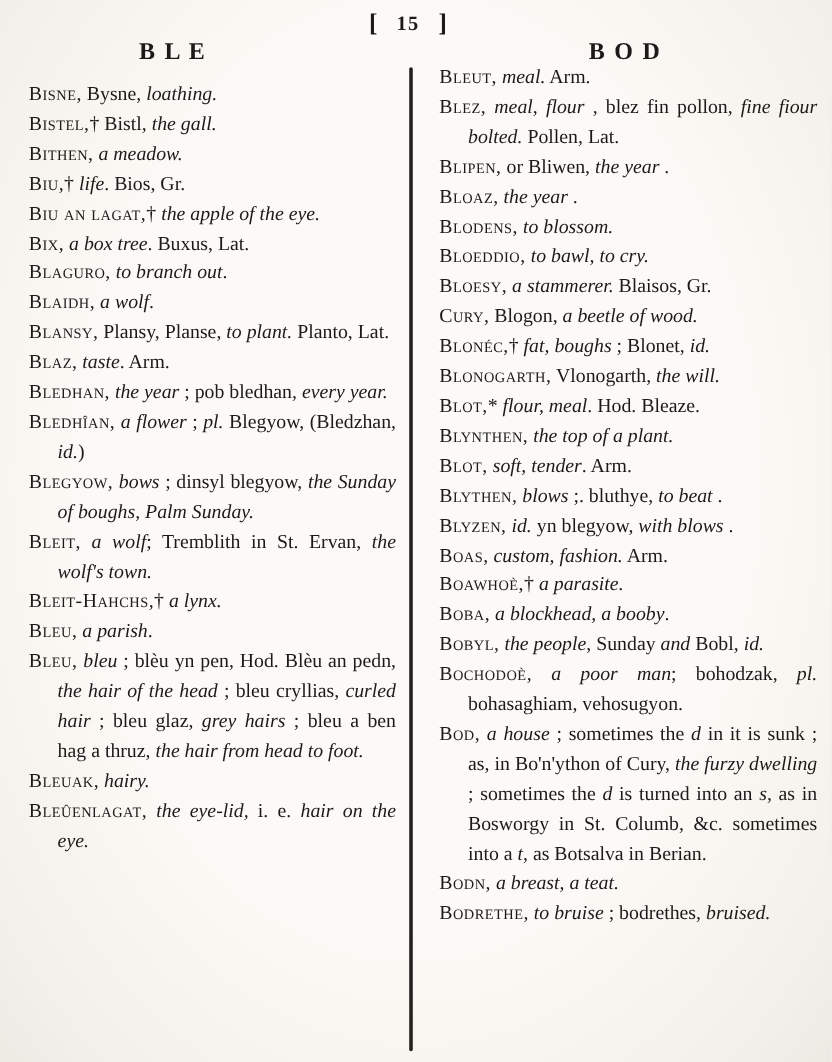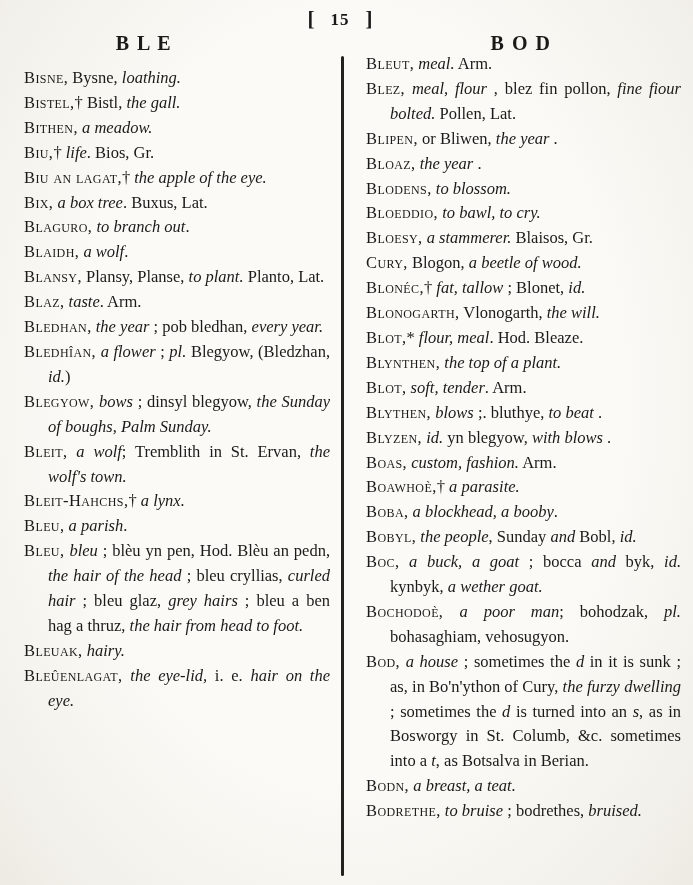--- a/index.html
+++ b/index.html
@@ -118,31 +118,30 @@
     </div>
   <div class="col col-right">
       <p class="entry"><span class="hw">Bleut,</span><span class="rm"> </span><span class="it">meal.</span><span class="rm">   Arm.</span></p>
       <p class="entry"><span class="hw">Blez,</span><span class="rm"> </span><span class="it">meal, flour</span><span class="rm"> ,  blez fin pollon, </span><span class="it">fine fiour bolted.</span><span class="rm">   Pollen, Lat.</span></p>
       <p class="entry"><span class="hw">Blipen,</span><span class="rm"> or Bliwen, </span><span class="it">the year</span><span class="rm"> .</span></p>
       <p class="entry"><span class="hw">Bloaz,</span><span class="rm"> </span><span class="it">the year</span><span class="rm"> .</span></p>
       <p class="entry"><span class="hw">Blodens,</span><span class="rm"> </span><span class="it">to blossom.</span></p>
       <p class="entry"><span class="hw">Bloeddio,</span><span class="rm"> </span><span class="it">to bawl, to cry.</span></p>
       <p class="entry"><span class="hw">Bloesy,</span><span class="rm"> </span><span class="it">a stammerer.</span><span class="rm">   Blaisos, Gr.</span></p>
       <p class="entry"><span class="hw">Cury,</span><span class="rm"> Blogon, </span><span class="it">a beetle of wood.</span></p>
-      <p class="entry"><span class="hw">Blonéc,</span><span class="rm">† </span><span class="it">fat, tallow</span><span class="rm"> ;  Blonet, </span><span class="it">id.</span></p>
+      <p class="entry"><span class="hw">Blonéc,</span><span class="rm">† </span><span class="it">fat, boughs</span><span class="rm"> ;  Blonet, </span><span class="it">id.</span></p>
       <p class="entry"><span class="hw">Blonogarth,</span><span class="rm"> Vlonogarth, </span><span class="it">the will.</span></p>
       <p class="entry"><span class="hw">Blot,</span><span class="rm">* </span><span class="it">flour, meal</span><span class="rm">.   Hod.  Bleaze.</span></p>
       <p class="entry"><span class="hw">Blynthen,</span><span class="rm"> </span><span class="it">the top of a plant.</span></p>
       <p class="entry"><span class="hw">Blot,</span><span class="rm"> </span><span class="it">soft, tender</span><span class="rm">.   Arm.</span></p>
       <p class="entry"><span class="hw">Blythen,</span><span class="rm"> </span><span class="it">blows</span><span class="rm"> ;. bluthye, </span><span class="it">to beat</span><span class="rm"> .</span></p>
       <p class="entry"><span class="hw">Blyzen,</span><span class="rm"> </span><span class="it">id.</span><span class="rm"> yn blegyow, </span><span class="it">with blows</span><span class="rm"> .</span></p>
       <p class="entry"><span class="hw">Boas,</span><span class="rm"> </span><span class="it">custom, fashion.</span><span class="rm">   Arm.</span></p>
       <p class="entry"><span class="hw">Boawhoè,</span><span class="rm">†  </span><span class="it">a parasite.</span></p>
       <p class="entry"><span class="hw">Boba,</span><span class="rm"> </span><span class="it">a blockhead, a booby</span><span class="rm">.</span></p>
       <p class="entry"><span class="hw">Bobyl,</span><span class="rm"> </span><span class="it">the people</span><span class="rm">, Sunday </span><span class="it">and</span><span class="rm"> Bobl, </span><span class="it">id.</span></p>
-      <p class="entry"><span class="hw">Boc,</span><span class="rm"> </span><span class="it">a buck, a goat</span><span class="rm"> ;  bocca </span><span class="it">and</span><span class="rm"> byk, </span><span class="it">id.</span><span class="rm">  kynbyk, </span><span class="it">a wether goat.</span></p>
       <p class="entry"><span class="hw">Bochodoè,</span><span class="rm"> </span><span class="it">a poor man</span><span class="rm">;  bohodzak, </span><span class="it">pl.</span><span class="rm"> bohasaghiam, vehosugyon.</span></p>
       <p class="entry"><span class="hw">Bod,</span><span class="rm"> </span><span class="it">a house</span><span class="rm"> ;  sometimes the </span><span class="it">d</span><span class="rm"> in it is sunk ;  as, in Bo'n'ython of Cury, </span><span class="it">the furzy dwelling</span><span class="rm"> ;  sometimes the </span><span class="it">d</span><span class="rm"> is turned into an </span><span class="it">s</span><span class="rm">,  as in Bosworgy in St. Columb, &amp;c.  sometimes into a </span><span class="it">t</span><span class="rm">, as Botsalva in Berian.</span></p>
       <p class="entry"><span class="hw">Bodn,</span><span class="rm"> </span><span class="it">a breast, a teat.</span></p>
       <p class="entry"><span class="hw">Bodrethe,</span><span class="rm"> </span><span class="it">to bruise</span><span class="rm"> ;   bodrethes, </span><span class="it">bruised.</span></p>
     </div>
 
 </div>
 
 </body></html>

